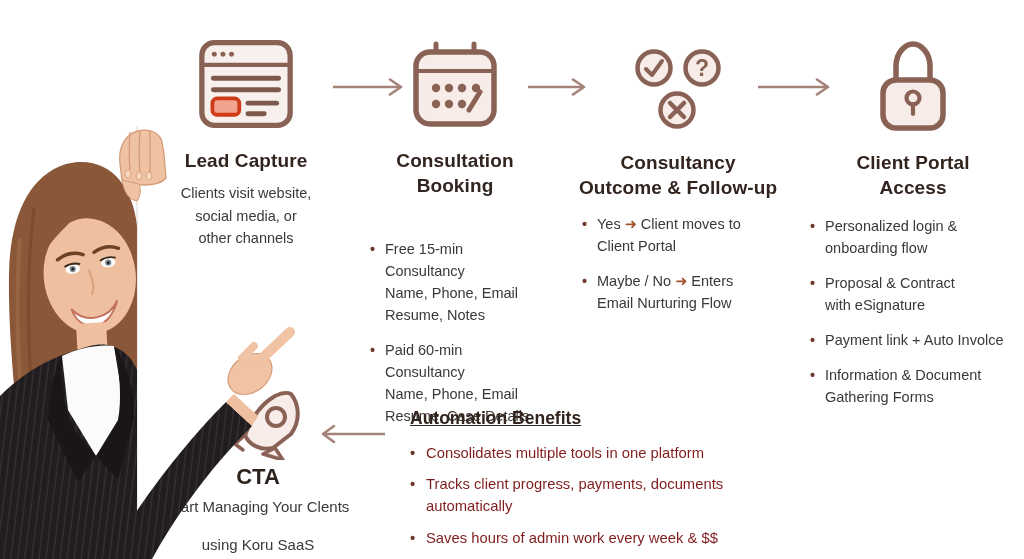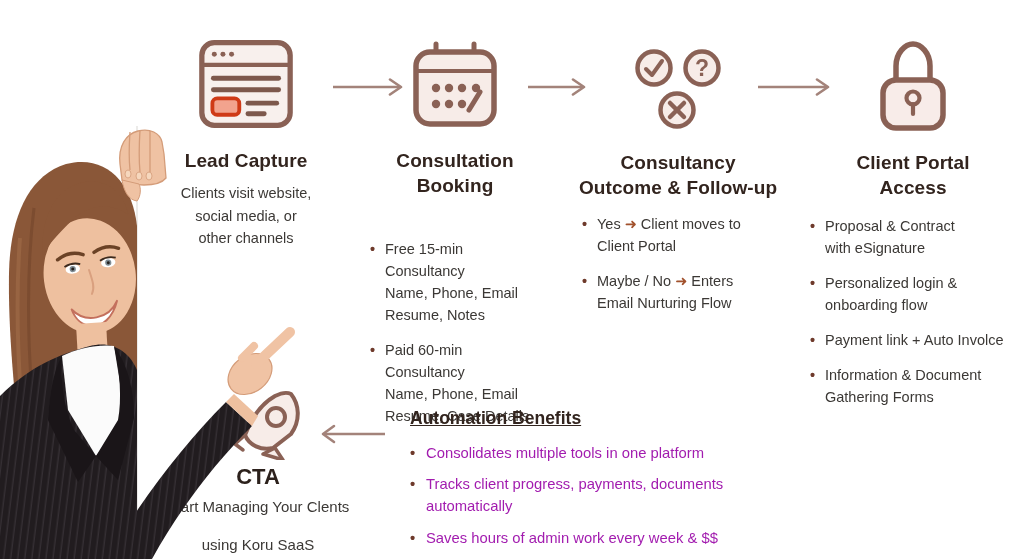--- a/index.html
+++ b/index.html
@@ -13,21 +13,21 @@
 
   ul.bullets { list-style:none; text-align:left; margin-top:13px; }
   ul.bullets li { position:relative; padding-left:17px; font-size:14.5px; color:#3b3835; line-height:1.52; white-space:pre-line; margin-bottom:13px; }
   ul.bullets li::before { content:"\2022"; position:absolute; left:2px; top:0; color:#6e3a2b; font-weight:700; }
   .accent-arrow { color:#a1512c; }
 
   .flow-arrow { position:absolute; }
 
   .automation-title { position:absolute; left:410px; top:408px; font-size:17.5px; font-weight:700; color:#32241e;text-decoration:underline; }
   ul.auto-bullets { position:absolute; left:406px; top:442px; width:420px; list-style:none; }
-  ul.auto-bullets li { position:relative; padding-left:20px; font-size:14.8px; color:#a21caf; line-height:1.5; white-space:pre-line; margin-bottom:9px; }
+  ul.auto-bullets li { position:relative; padding-left:20px; font-size:14.8px; color:#7f1d1d; line-height:1.5; white-space:pre-line; margin-bottom:9px; }
   ul.auto-bullets li::before { content:"\2022"; position:absolute; left:4px; top:0; color:#6e3a2b; font-weight:700; }
 
   .cta { position:absolute; left:148px; top:464px; width:220px; text-align:center; }
   .cta-title { font-size:22px; font-weight:700; color:#2c211c; }
   .cta-line { font-size:15px; color:#3b3835; line-height:1.72; margin-top:4px; }
   .cta-line + .cta-line { margin-top:12px; }
 
   .rocket-wrap { position:absolute; left:231px; top:386px; z-index:1; }
   .woman-wrap { position:absolute; left:0; top:118px; z-index:3; }
 </style>
@@ -105,24 +105,24 @@
   <div class="step" style="left:806px; top:38px; width:214px;">
     <svg class="step-icon" width="68" height="94" viewBox="0 0 68 94">
       <path d="M 17,48 L 17,28 C 17,15 26,6 34,6 C 42,6 51,15 51,28 L 51,48" fill="none" stroke="#8a6155" stroke-width="5.5"></path>
       <rect x="4" y="42" width="60" height="48" rx="13" fill="#f8ece9" stroke="#8a6155" stroke-width="5.5"></rect>
       <circle cx="34" cy="60" r="6.5" fill="none" stroke="#8a6155" stroke-width="4.2"></circle>
       <path d="M 34,66 L 34,76" fill="none" stroke="#8a6155" stroke-width="4.2" stroke-linecap="round"></path>
     </svg>
     <div class="step-title">Client Portal
 Access</div>
     <ul class="bullets" style="padding-left:2px; margin-top:15px;">
+      <li>Personalized login &amp;
+onboarding flow</li>
       <li>Proposal &amp; Contract
 with eSignature</li>
-      <li>Personalized login &amp;
-onboarding flow</li>
       <li>Payment link + Auto Involce</li>
       <li>Information &amp; Document
 Gathering Forms</li>
     </ul>
   </div>
 
   <svg class="flow-arrow" style="left:332px; top:78px;" width="78" height="18" viewBox="0 0 78 18">
     <line x1="1" y1="9" x2="68" y2="9" stroke="#a3837a" stroke-width="2.6"></line>
     <path d="M 58,1.5 L 69,9 L 58,16.5" fill="none" stroke="#a3837a" stroke-width="2.6" stroke-linecap="round" stroke-linejoin="round"></path>
   </svg>

